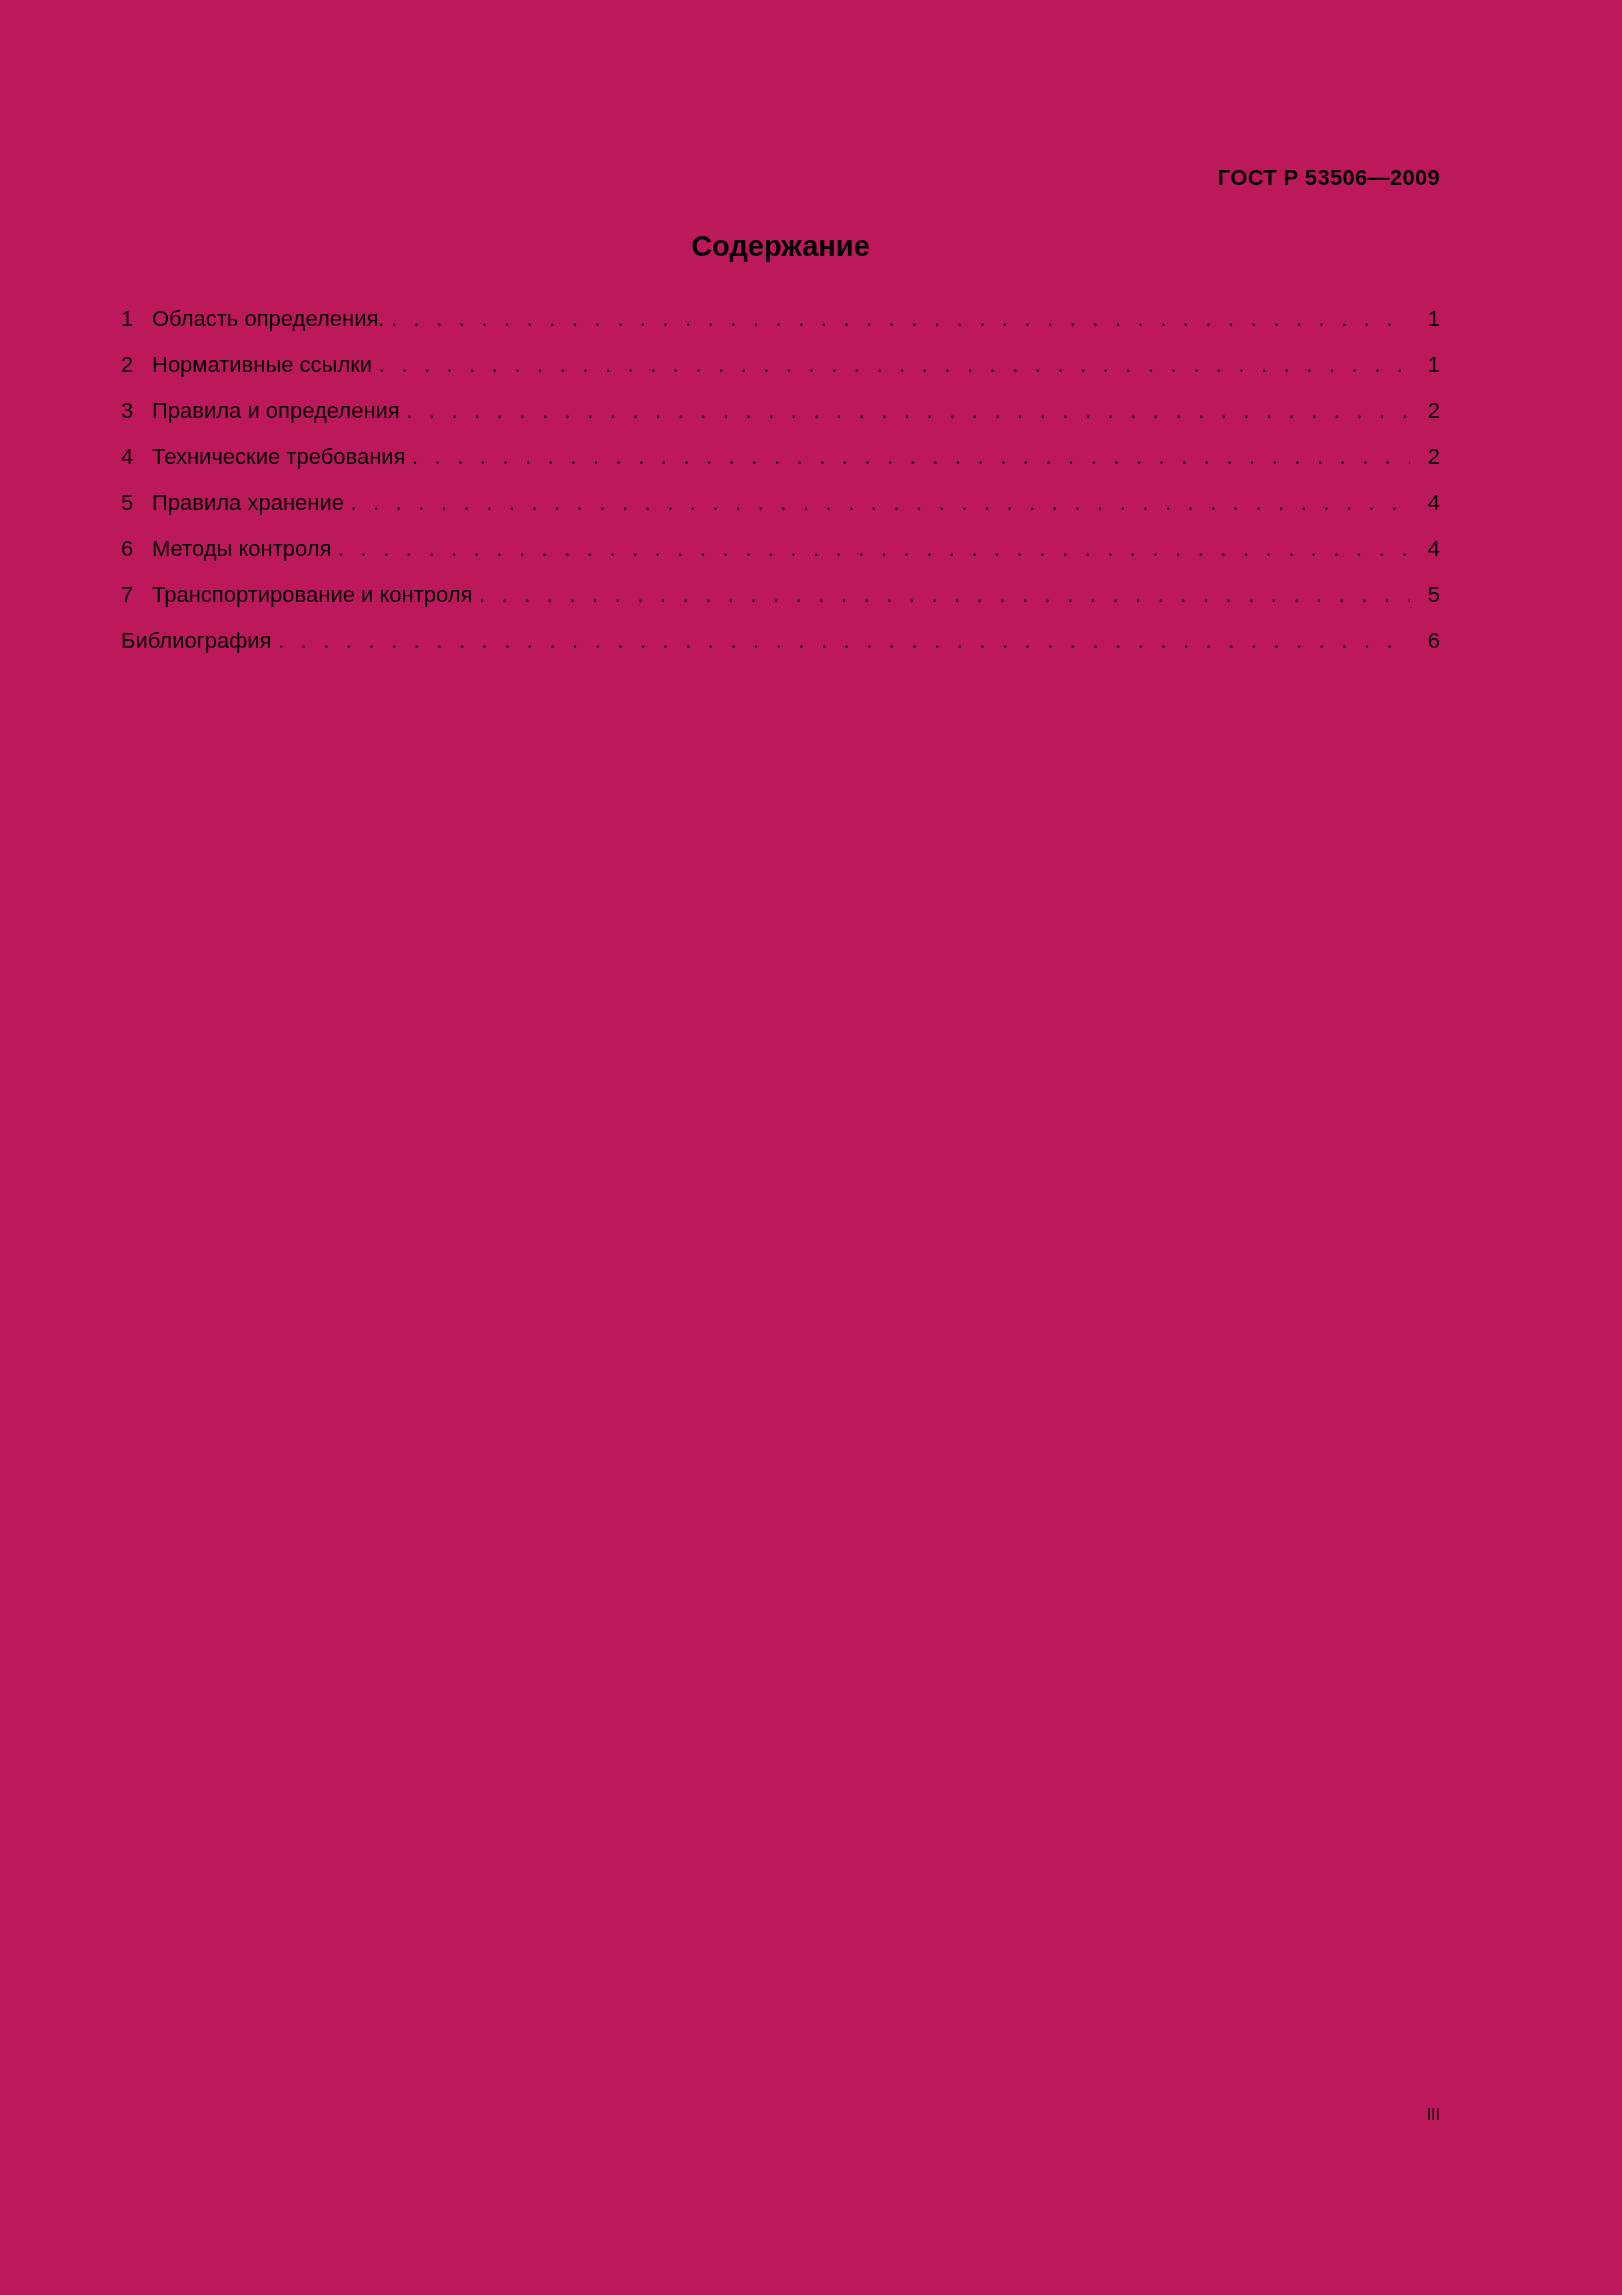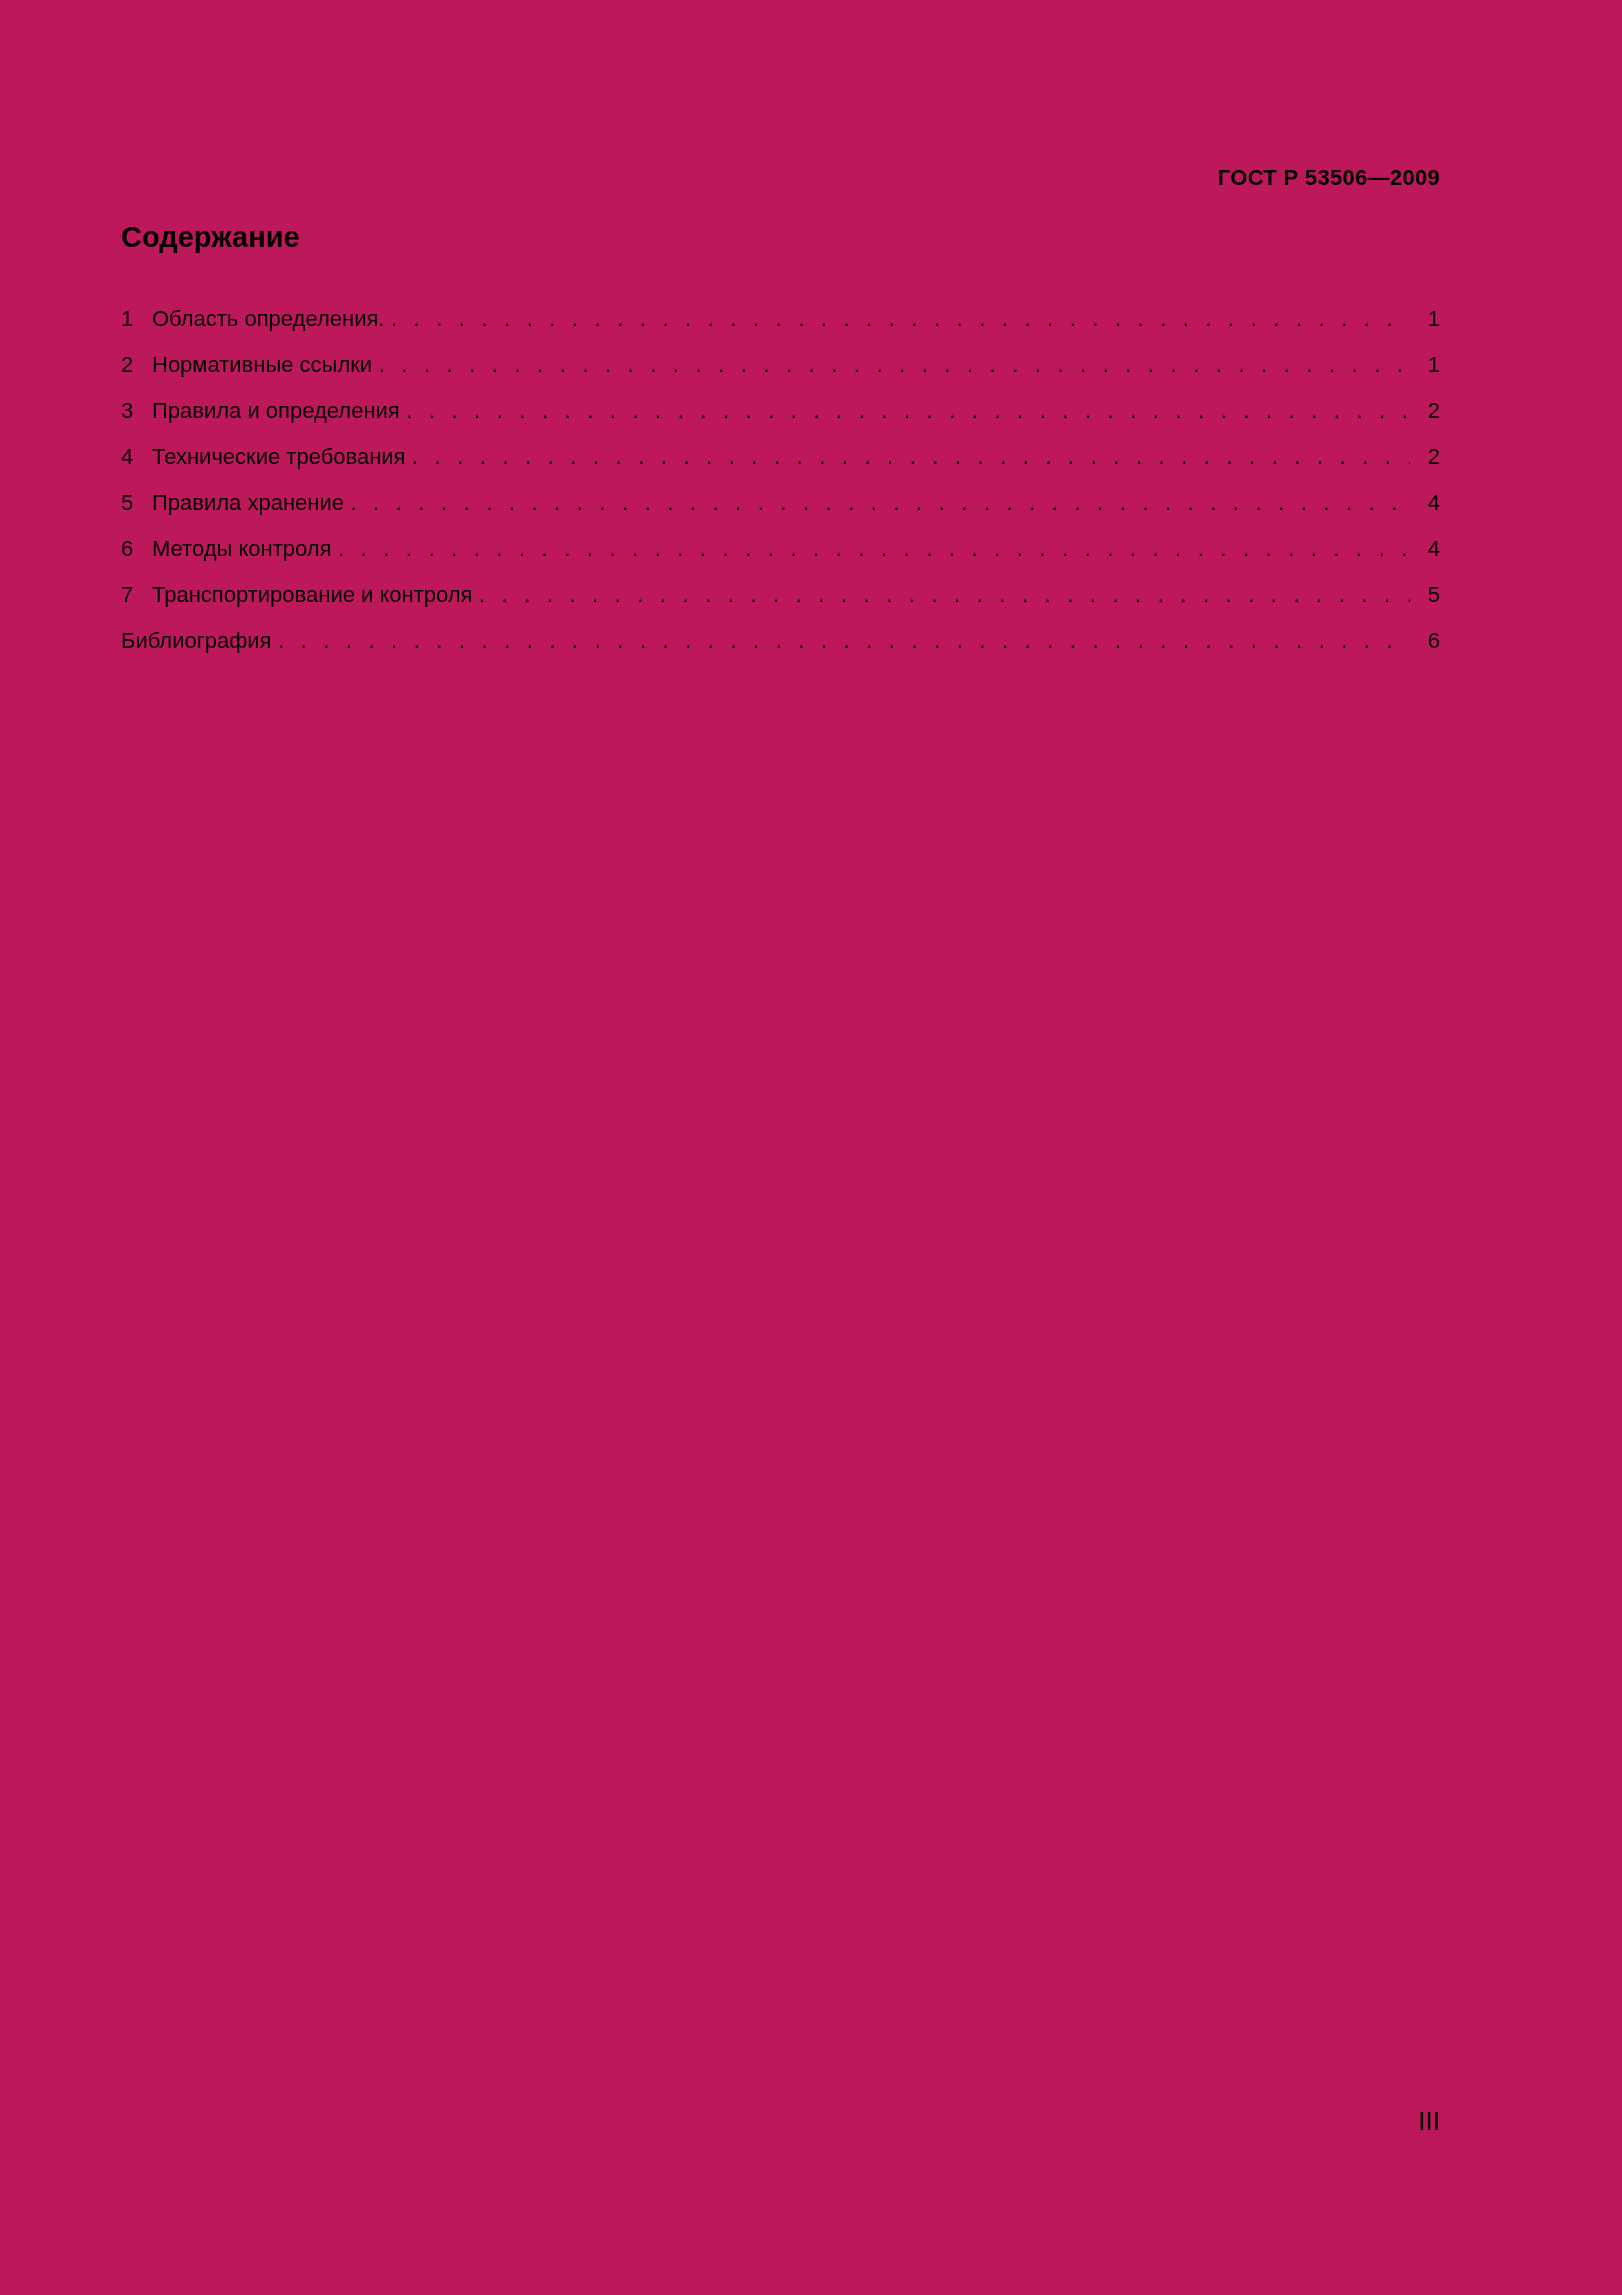--- a/index.html
+++ b/index.html
@@ -21,23 +21,24 @@
     top: 165px;
     left: 121px;
     width: 1319px;
     text-align: right;
     font-weight: bold;
     font-size: 22px;
     letter-spacing: 0.3px;
   }
   .doc-title {
     position: absolute;
-    top: 221px;
+    top: 230px;
     left: 121px;
     width: 1319px;
+    text-align: center;
     font-weight: bold;
     font-size: 29px;
   }
   .toc {
     position: absolute;
     top: 296px;
     left: 121px;
     width: 1319px;
     font-size: 22px;
   }
@@ -68,21 +69,21 @@
     min-width: 22px;
     text-align: right;
     padding-left: 7.9px;
   }
   .page-footer {
     position: absolute;
     top: 2106px;
     left: 121px;
     width: 1319px;
     text-align: right;
-    font-size: 26px;
+    font-size: 16px;
   }
 </style>
 </head>
 <body>
 
 <div class="page">
 
   <div class="doc-header">ГОСТ Р 53506—2009</div>
 
   <div class="doc-title">Содержание</div>

